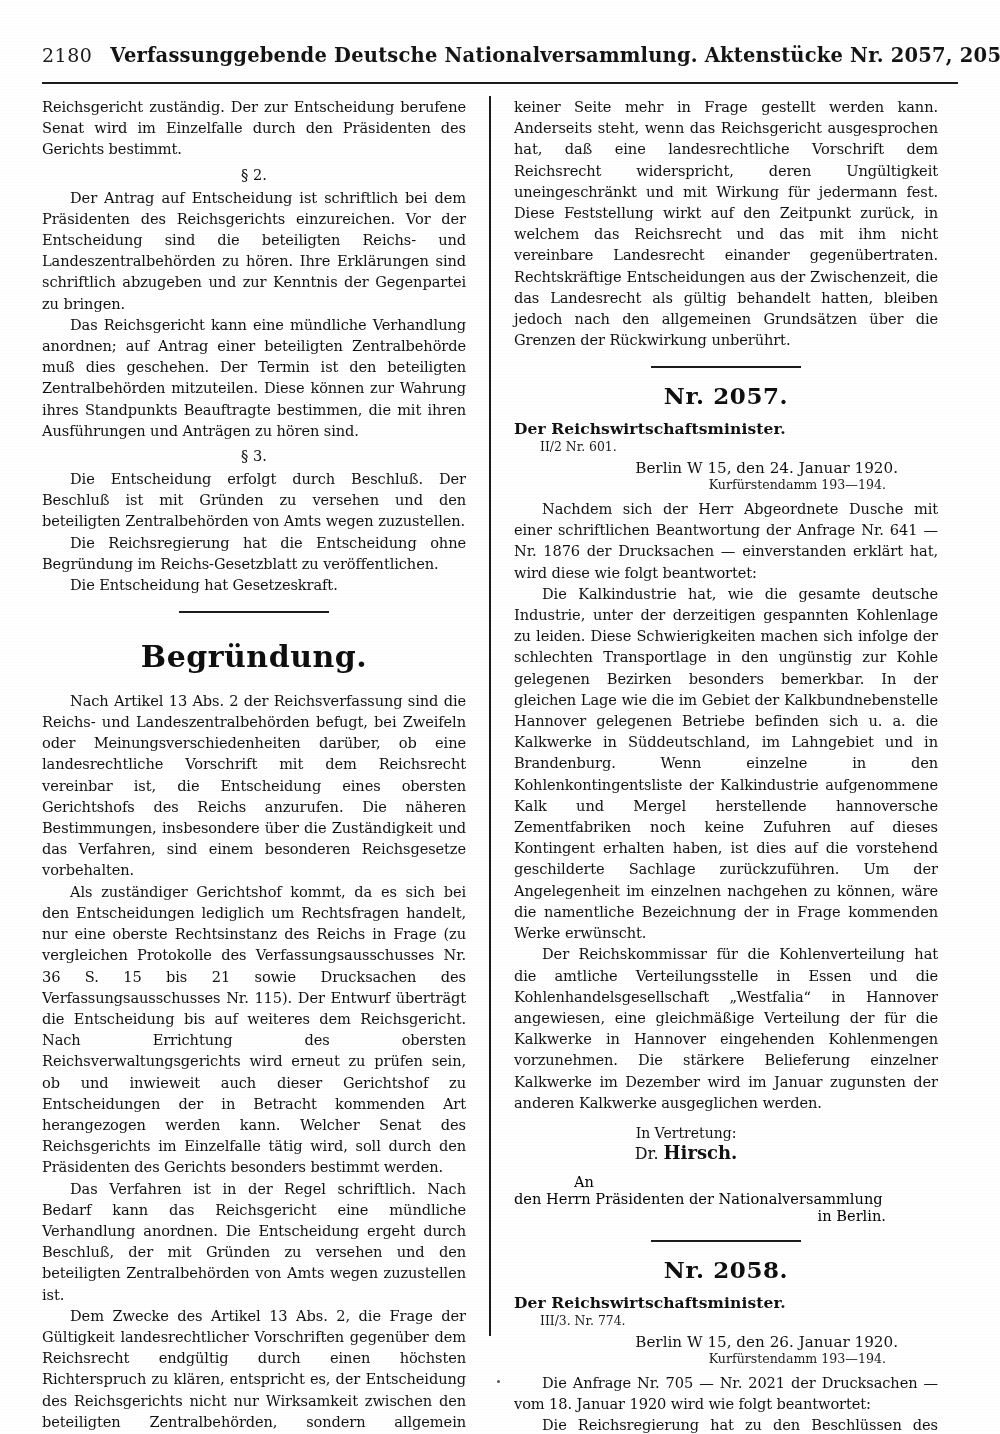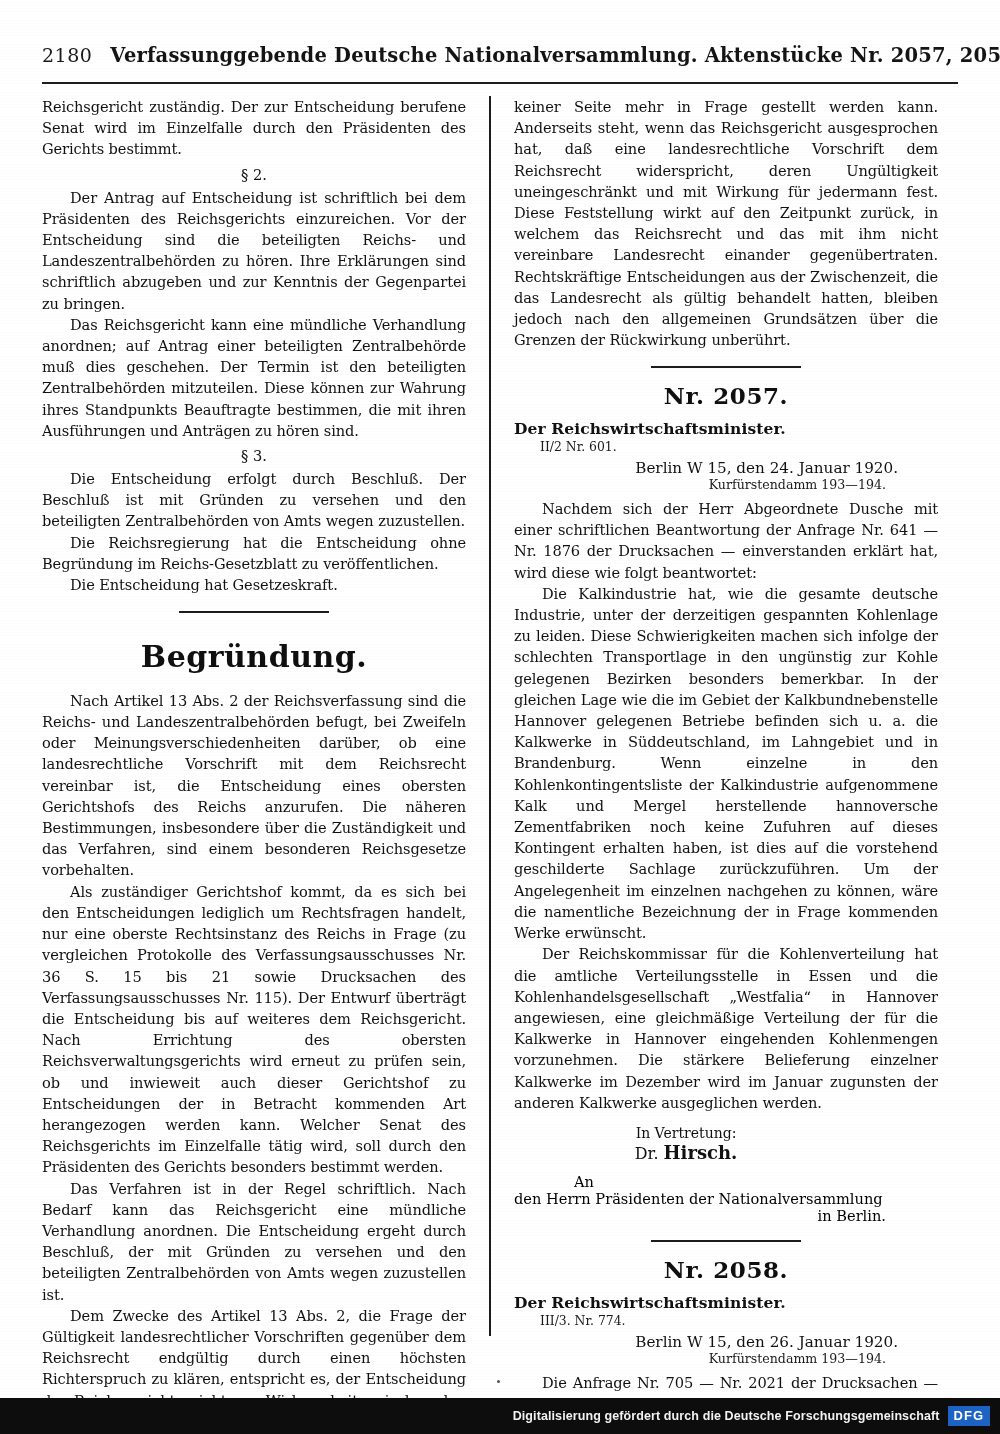--- a/index.html
+++ b/index.html
@@ -300,18 +300,14 @@
         <div class="addressline">Kurfürstendamm 193—194.</div>
 
         <p class="indent">Die Anfrage Nr. 705 — Nr. 2021 der Drucksachen — vom 18. Januar 1920 wird wie folgt beantwortet:</p>
         <p class="indent">Die Reichsregierung hat zu den Beschlüssen des Reichsrats vom 26. September und der Nationalversamm-</p>
       </div>
     </div>
   </div>
 
   <div class="center-dot"></div>
 
-  <div class="footer-bar">
-    <div class="footer-text">Digitalisierung gefördert durch die Deutsche Forschungsgemeinschaft</div>
-    <div class="dfg-logo">DFG</div>
-  </div>
 
 </div>
 
 </body></html>

